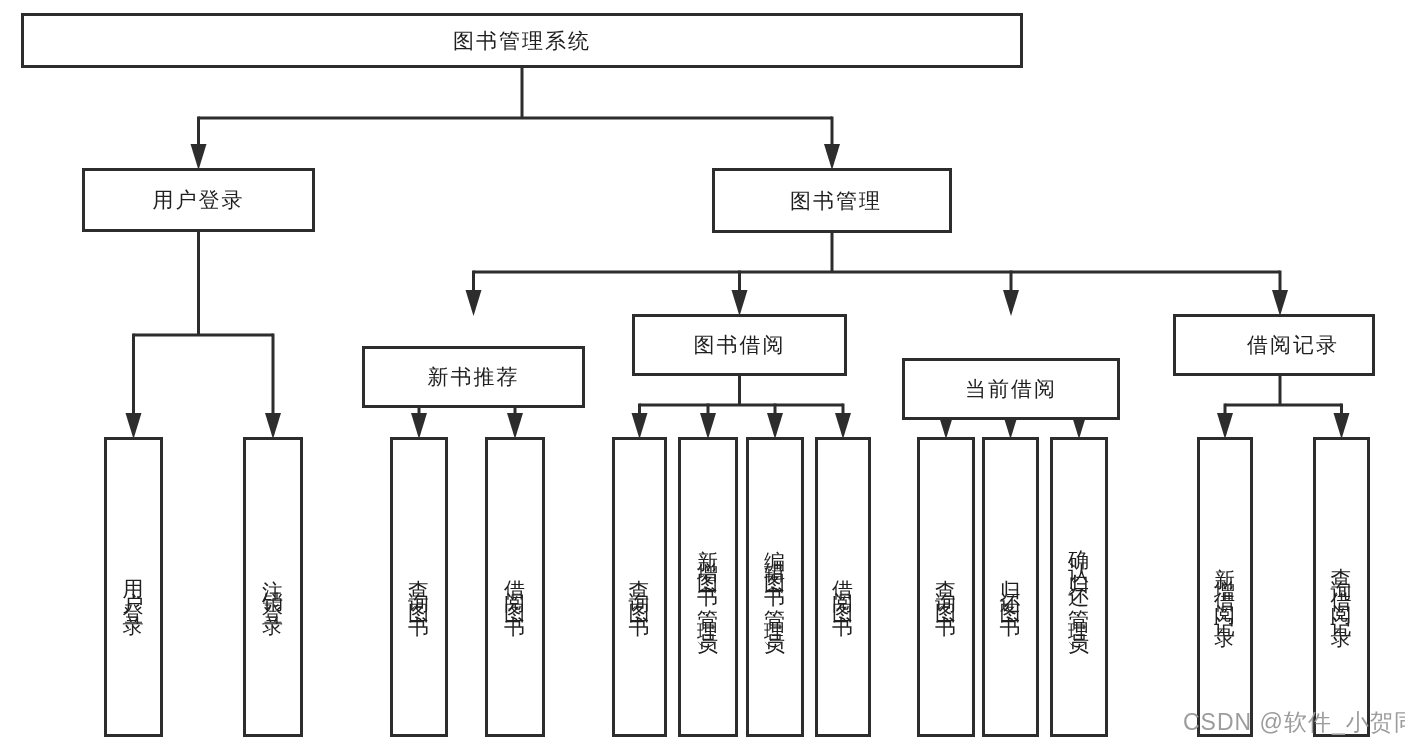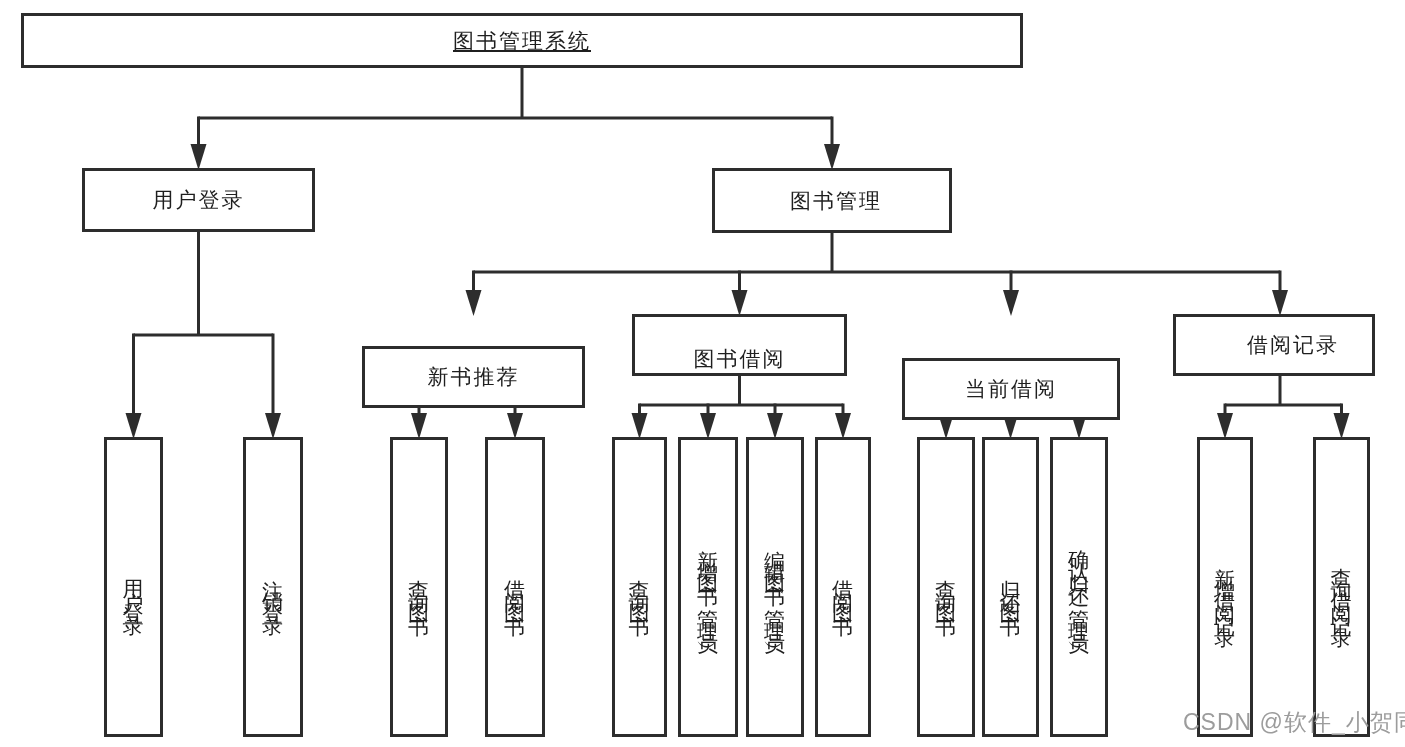--- a/index.html
+++ b/index.html
@@ -105,35 +105,35 @@
       <line x1="1079" y1="403.5" x2="1079" y2="417" stroke="#2d2d2d" stroke-width="3"></line>
       <polygon points="1071,413 1087,413 1079,439" fill="#2d2d2d"></polygon>
       <line x1="1280" y1="376" x2="1280" y2="405" stroke="#2d2d2d" stroke-width="3"></line>
       <line x1="1225" y1="405" x2="1341.5" y2="405" stroke="#2d2d2d" stroke-width="3"></line>
       <line x1="1225" y1="403.5" x2="1225" y2="417" stroke="#2d2d2d" stroke-width="3"></line>
       <polygon points="1217,413 1233,413 1225,439" fill="#2d2d2d"></polygon>
       <line x1="1341.5" y1="403.5" x2="1341.5" y2="417" stroke="#2d2d2d" stroke-width="3"></line>
       <polygon points="1333.5,413 1349.5,413 1341.5,439" fill="#2d2d2d"></polygon>
     </svg>
 
-  <div class="node h" style="left:21px; top:13px; width:1002px; height:55px;text-decoration:underline;">
+  <div class="node h" style="left:21px; top:13px; width:1002px; height:55px;">
     <span class="label">图书管理系统</span>
   </div>
 
   <div class="node h" style="left:82px; top:168px; width:233px; height:64px;">
     <span class="label">用户登录</span>
   </div>
   <div class="node h" style="left:712px; top:168px; width:240px; height:65px;padding-left:8px;">
     <span class="label">图书管理</span>
   </div>
 
   <div class="node h" style="left:362px; top:314px; width:223px; height:62px;margin-top:32px;">
     <span class="label">新书推荐</span>
   </div>
-  <div class="node h" style="left:632px; top:314px; width:215px; height:62px;align-items:flex-end;">
+  <div class="node h" style="left:632px; top:314px; width:215px; height:62px;">
     <span class="label">图书借阅</span>
   </div>
   <div class="node h" style="left:902px; top:314px; width:218px; height:62px;margin-top:44px;">
     <span class="label">当前借阅</span>
   </div>
   <div class="node h" style="left:1173px; top:314px; width:202px; height:62px;padding-left:38px;">
     <span class="label">借阅记录</span>
   </div>
 
   <div class="node v" style="left:104px; top:437px; width:59px; height:300px;">

